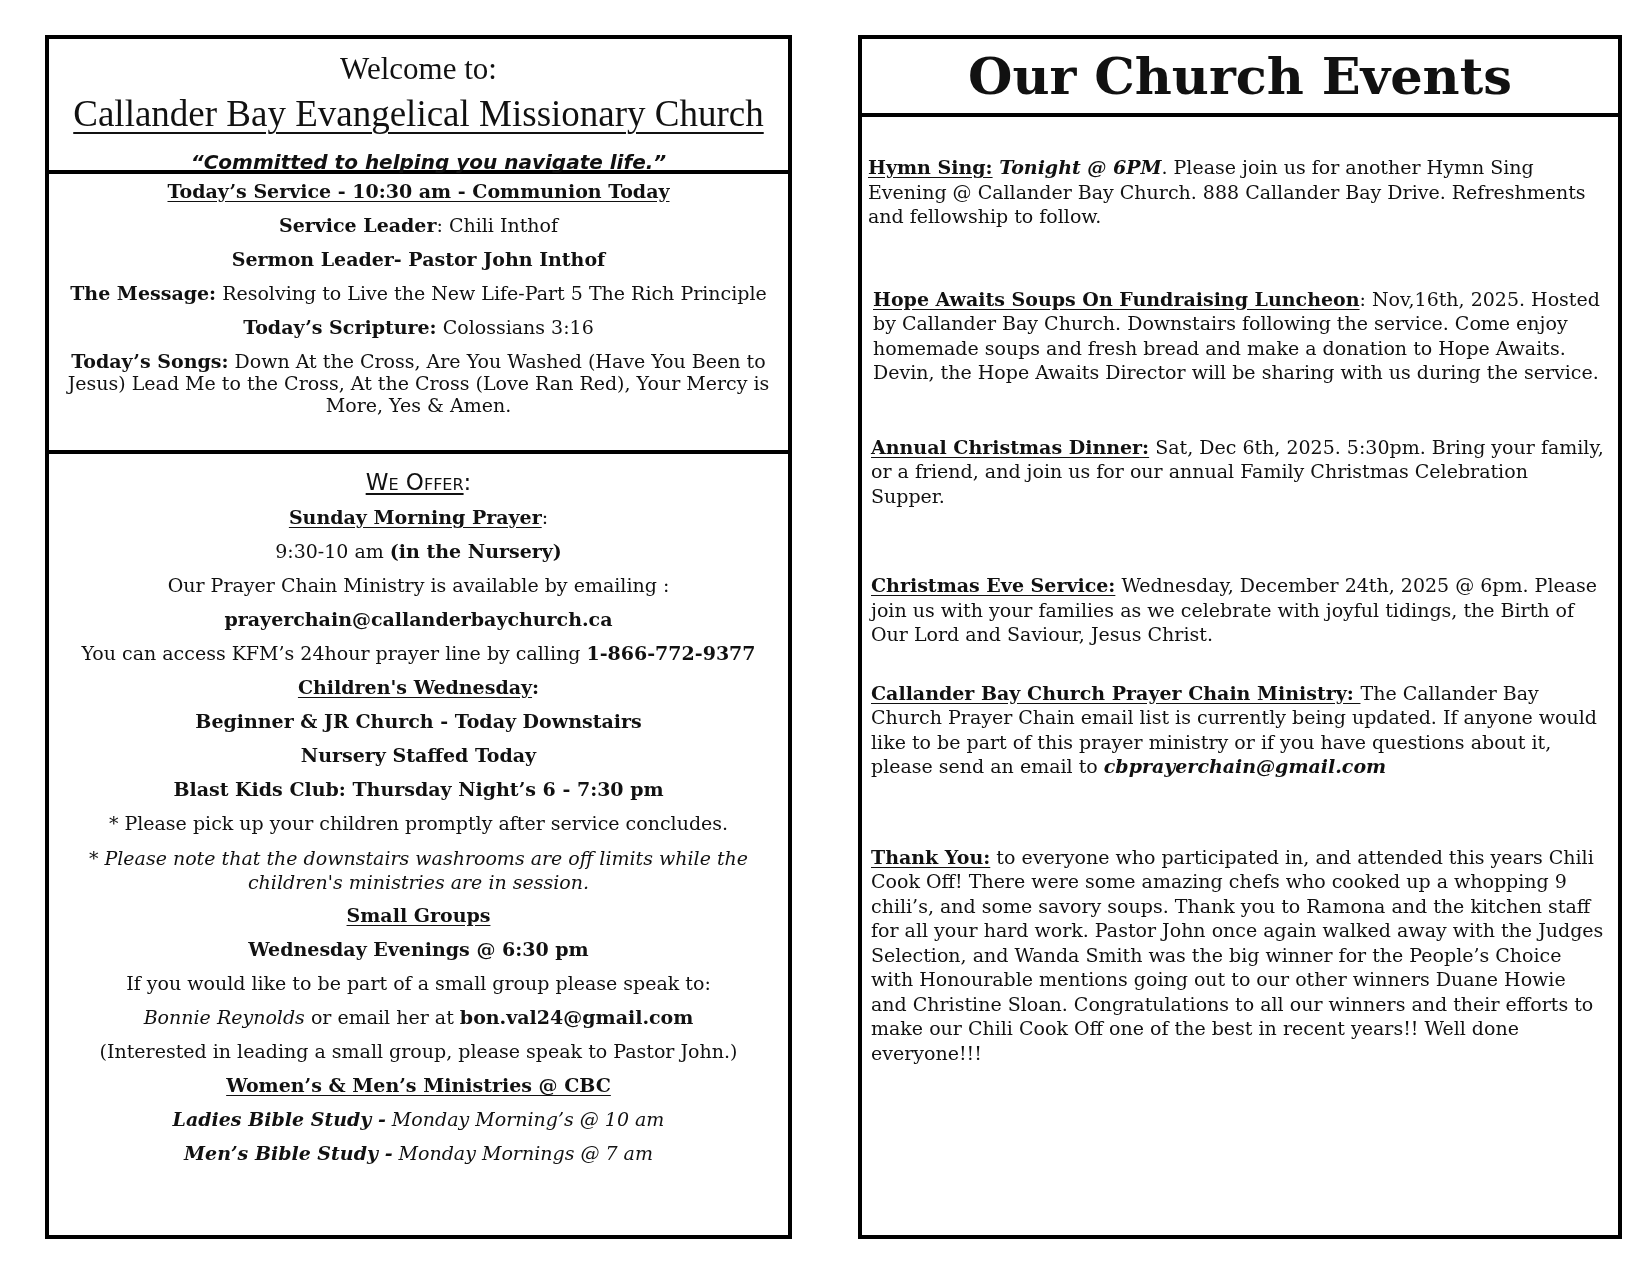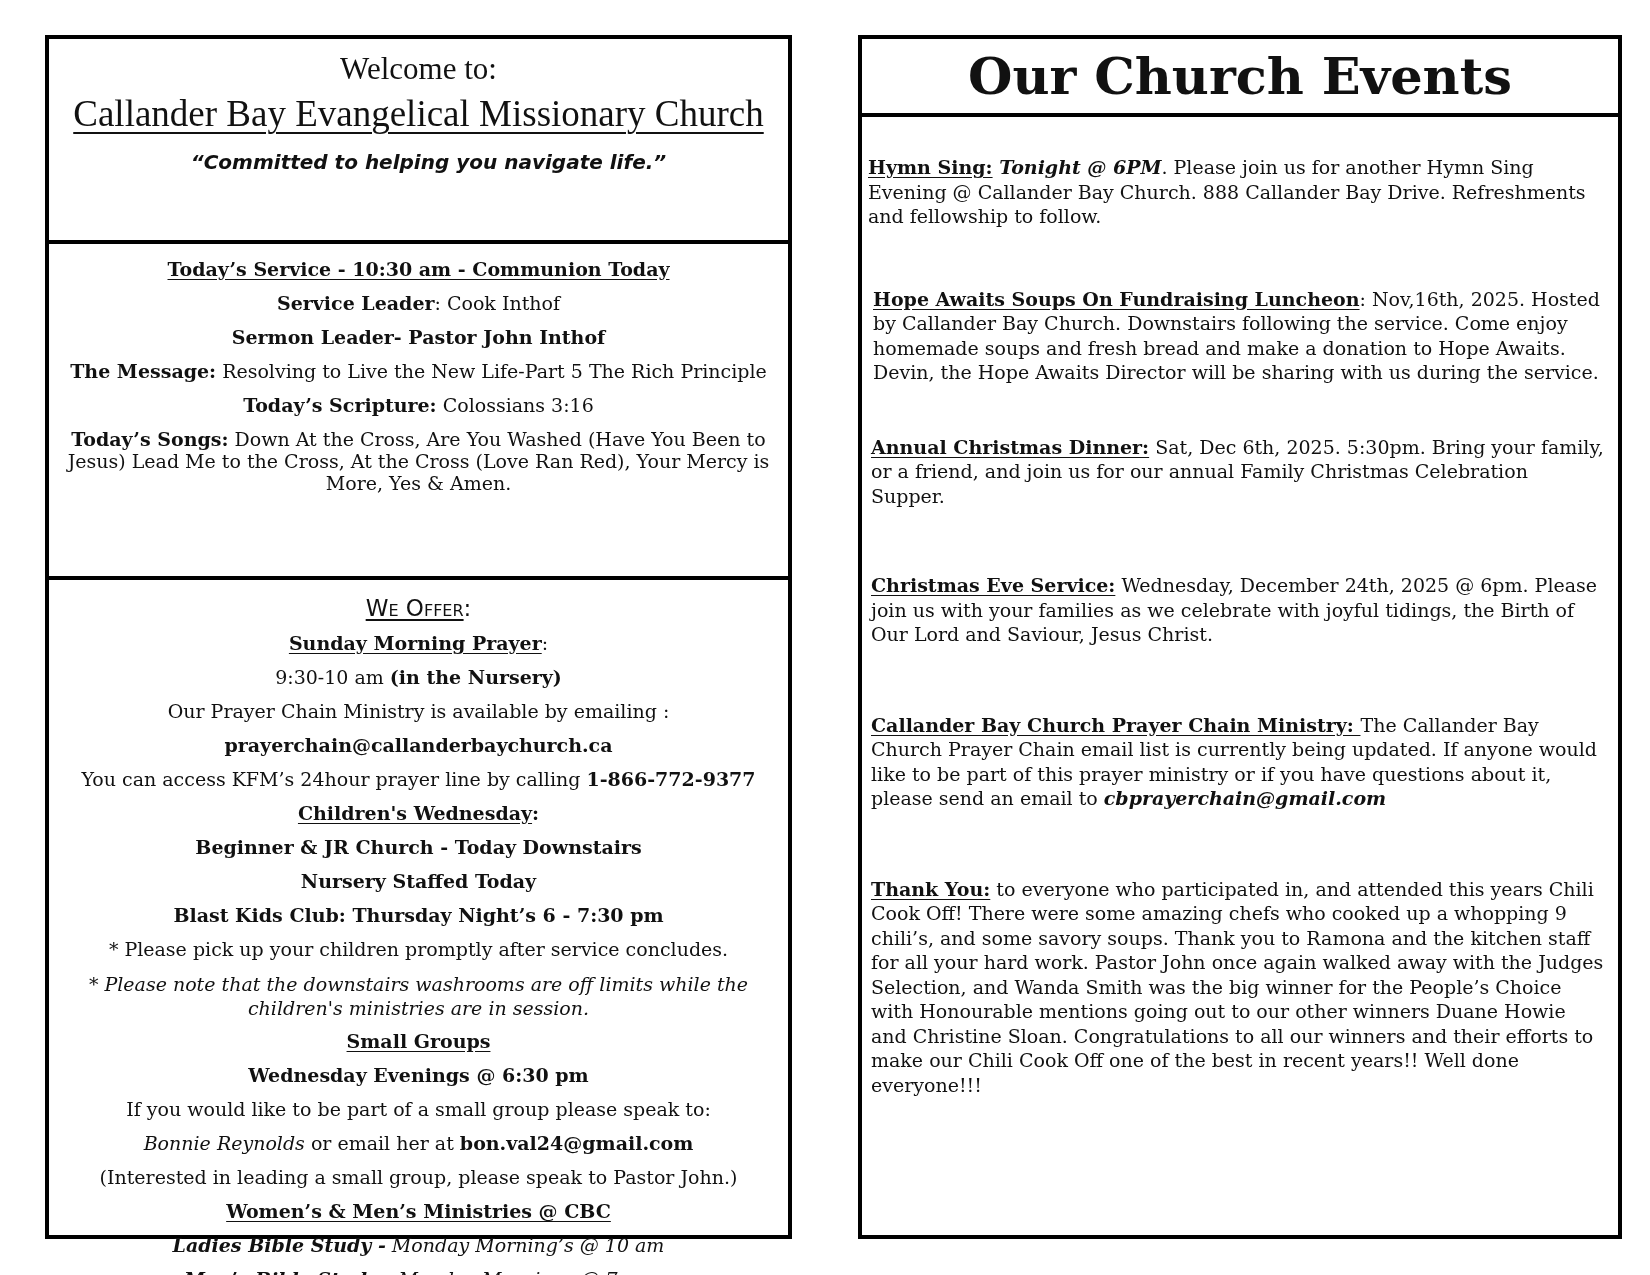--- a/index.html
+++ b/index.html
@@ -3,26 +3,26 @@
 <meta charset="utf-8">
 <style>
   html, body { margin: 0; padding: 0; background: #ffffff; }
   body { width: 1650px; height: 1275px; position: relative; font-family: "DejaVu Serif", serif; color: #111; overflow: hidden; }
 
   .panel { position: absolute; border: 4px solid #000; box-sizing: border-box; background: #fff; }
   #left-panel { left: 45px; top: 35px; width: 747px; height: 1204px; }
   #right-panel { left: 858px; top: 35px; width: 764px; height: 1204px; }
 
   .hdr { border-bottom: 4px solid #000; text-align: center; box-sizing: border-box; }
-  #welcome-header { height: 205px; padding-top: 10px; }
+  #welcome-header { height: 135px; padding-top: 10px; }
   .welcome-to { font-family: "Liberation Serif", serif; font-size: 31px; line-height: 40px; }
   .church-name { font-family: "Liberation Serif", serif; font-size: 37px; line-height: 50px; text-decoration: underline; text-decoration-thickness: 2px; text-underline-offset: 6px; }
   .motto { font-family: "DejaVu Sans", sans-serif; font-style: italic; font-weight: bold; font-size: 20px; line-height: 38px; margin-top: 4px; padding-left: 20px; }
 
-  #service-section { height: 336px; padding-top: 8px; box-sizing: border-box; border-bottom: 4px solid #000; text-align: center; font-size: 19px; }
+  #service-section { height: 280px; box-sizing: border-box; border-bottom: 4px solid #000; text-align: center; font-size: 19px; }
   .line { line-height: 34px; }
   .b { font-weight: bold; }
   .u { text-decoration: underline; text-underline-offset: 3px; }
   .i { font-style: italic; }
   .songs { line-height: 22px; padding: 6px 10px 0; }
 
   #offer-section { text-align: center; font-size: 19px; padding-top: 10px; }
   .offer-title { font-family: "DejaVu Sans", sans-serif; font-size: 23px; font-variant: small-caps; text-decoration: underline; text-underline-offset: 3px; line-height: 36px; }
   .note-italic { font-style: italic; line-height: 24px; padding: 6px 30px 4px; }
 
@@ -38,21 +38,21 @@
 
 <div id="left-panel" class="panel">
   <div id="welcome-header" class="hdr">
     <div class="welcome-to">Welcome to:</div>
     <div class="church-name">Callander Bay Evangelical Missionary Church</div>
     <div class="motto">“Committed to helping you navigate life.”</div>
   </div>
 
   <div id="service-section">
     <div class="line b u">Today’s Service - 10:30 am - Communion Today</div>
-    <div class="line"><span class="b">Service Leader</span><span>: Cook Inthof</span></div>
+    <div class="line"><span class="b">Service Leader</span><span>: Chili Inthof</span></div>
     <div class="line b">Sermon Leader- Pastor John Inthof</div>
     <div class="line"><span class="b">The Message:</span><span> Resolving to Live the New Life-Part 5 The Rich Principle</span></div>
     <div class="line"><span class="b">Today’s Scripture:</span><span> Colossians 3:16</span></div>
     <div class="songs"><span class="b">Today’s Songs:</span><span> Down At the Cross, Are You Washed (Have You Been to Jesus) Lead Me to the Cross, At the Cross (Love Ran Red), Your Mercy is More, Yes &amp; Amen.</span></div>
   </div>
 
   <div id="offer-section">
     <div class="line"><span class="offer-title">We Offer</span><span class="offer-title" style="text-decoration:none">:</span></div>
     <div class="line"><span class="b u">Sunday Morning Prayer</span><span>:</span></div>
     <div class="line"><span>9:30-10 am </span><span class="b">(in the Nursery)</span></div>
@@ -78,16 +78,16 @@
 
 <div id="right-panel" class="panel">
   <div id="events-header" class="hdr">
     <div class="events-title">Our Church Events</div>
   </div>
   <div id="events-list">
     <div class="event" style="margin-top:38px"><span class="lbl">Hymn Sing:</span><span class="b i"> Tonight @ 6PM</span><span>. Please join us for another Hymn Sing Evening @ Callander Bay Church. 888 Callander Bay Drive. Refreshments and fellowship to follow.</span></div>
     <div class="event" style="margin-top:58px; padding-left:5px"><span class="lbl">Hope Awaits Soups On Fundraising Luncheon</span><span>: Nov,16th, 2025. Hosted by Callander Bay Church. Downstairs following the service. Come enjoy homemade soups and fresh bread and make a donation to Hope Awaits. Devin, the Hope Awaits Director will be sharing with us during the service.</span></div>
     <div class="event" style="margin-top:50px; padding-left:3px"><span class="lbl">Annual Christmas Dinner:</span><span> Sat, Dec 6th, 2025. 5:30pm. Bring your family, or a friend, and join us for our annual Family Christmas Celebration Supper.</span></div>
     <div class="event" style="margin-top:65px; padding-left:3px"><span class="lbl">Christmas Eve Service:</span><span> Wednesday, December 24th, 2025 @ 6pm. Please join us with your families as we celebrate with joyful tidings, the Birth of Our Lord and Saviour, Jesus Christ.</span></div>
-    <div class="event" style="margin-top:66px; padding-left:3px"><span class="lbl">Callander Bay Church Prayer Chain Ministry: </span><span>The Callander Bay Church Prayer Chain email list is currently being updated. If anyone would like to be part of this prayer ministry or if you have questions about it, please send an email to </span><span class="b i">cbprayerchain@gmail.com</span></div>
+    <div class="event" style="margin-top:34px; padding-left:3px"><span class="lbl">Callander Bay Church Prayer Chain Ministry: </span><span>The Callander Bay Church Prayer Chain email list is currently being updated. If anyone would like to be part of this prayer ministry or if you have questions about it, please send an email to </span><span class="b i">cbprayerchain@gmail.com</span></div>
     <div class="event" style="margin-top:66px; padding-left:3px"><span class="lbl">Thank You:</span><span> to everyone who participated in, and attended this years Chili Cook Off! There were some amazing chefs who cooked up a whopping 9 chili’s, and some savory soups. Thank you to Ramona and the kitchen staff for all your hard work. Pastor John once again walked away with the Judges Selection, and Wanda Smith was the big winner for the People’s Choice with Honourable mentions going out to our other winners  Duane Howie and Christine Sloan. Congratulations to all our winners and their efforts to make our Chili Cook Off one of the best in recent years!! Well done everyone!!!</span></div>
   </div>
 </div>
 
 </body></html>

